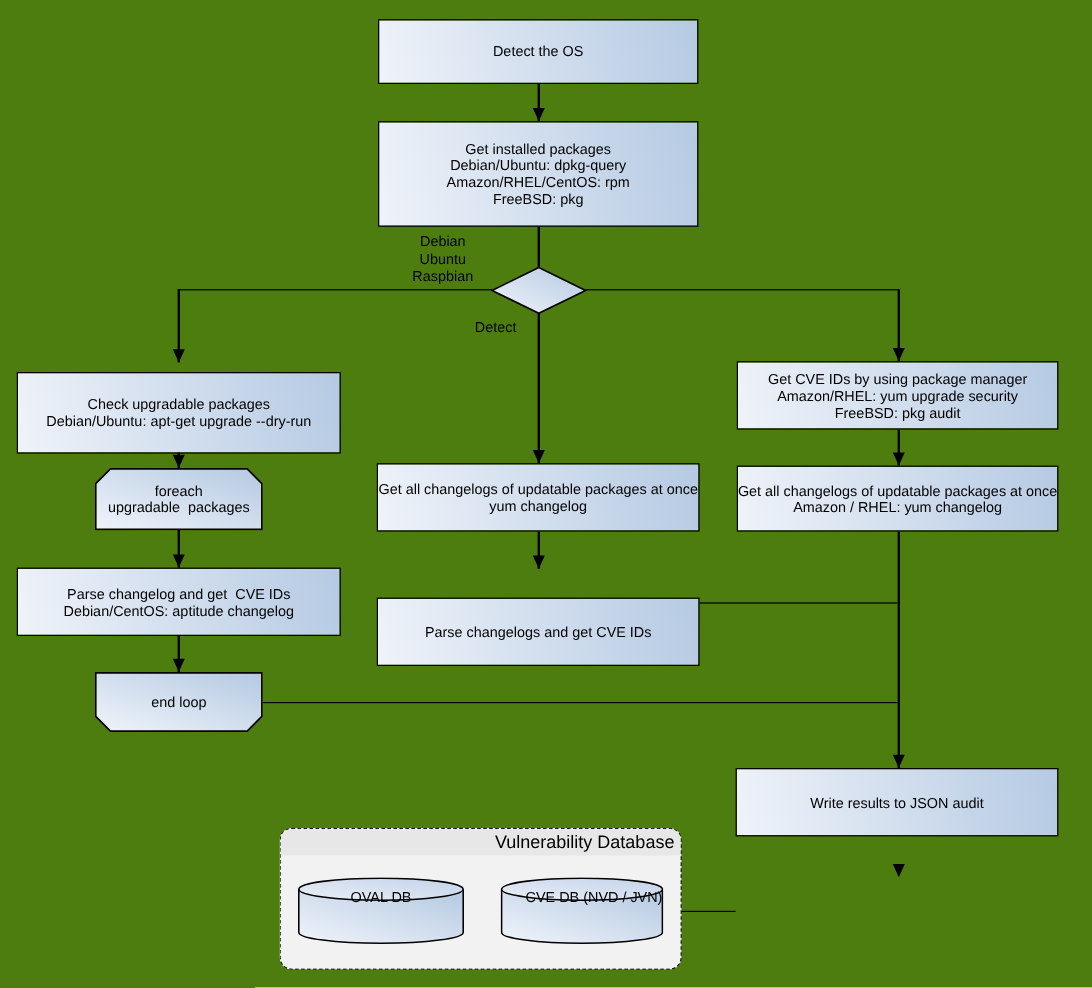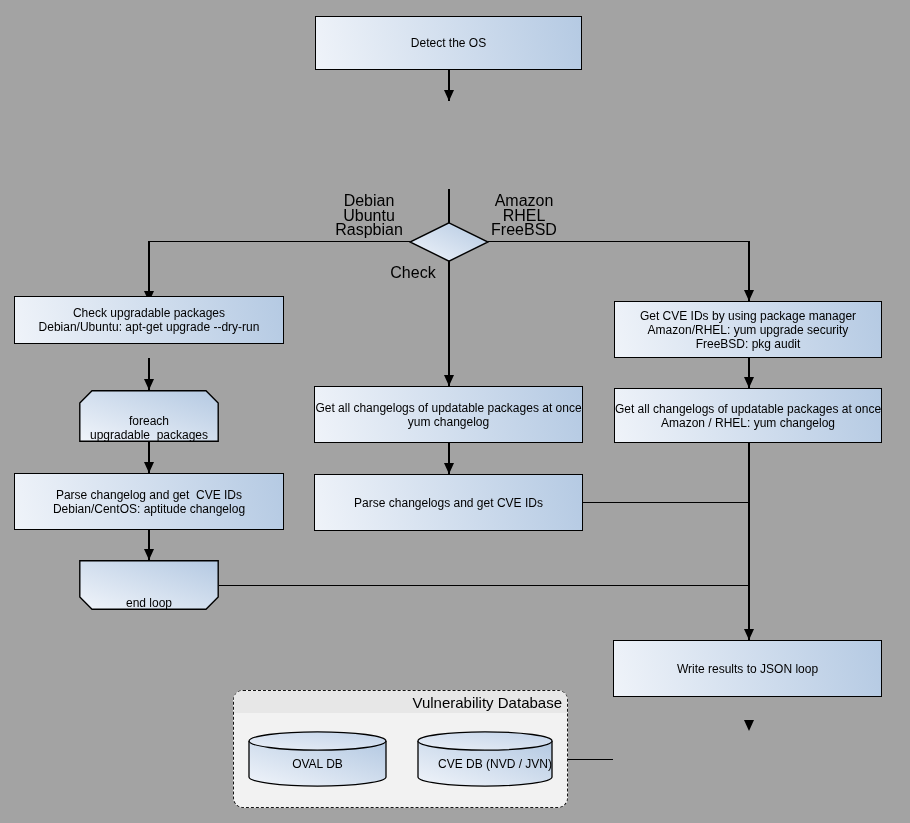--- a/index.html
+++ b/index.html
@@ -1,37 +1,37 @@
 <!DOCTYPE html>
 <html><head>
 <meta charset="utf-8">
 <style>
   html,body{margin:0;padding:0;background:#ffffff;}
   .canvas{
-    position:relative;width:910px;height:823px;background:#a3a3a3;
+    position:relative;width:910px;height:823px;background:#4d7c0f;
     font-family:"Liberation Sans","DejaVu Sans",sans-serif;color:#000;
     overflow:hidden;
   }
   .box{
     position:absolute;box-sizing:border-box;
     border:1.4px solid #000;
     background:linear-gradient(78deg,#eff3f9 0%,#b5cae3 100%);
     display:flex;align-items:center;justify-content:center;
   }
   .lbl{
     white-space:pre;text-align:center;font-size:12px;line-height:14px;
   }
   .shape{position:absolute;}
   .shape svg{position:absolute;left:0;top:0;display:block;}
   .shape .overlay{
     position:absolute;left:0;top:0;right:0;bottom:0;
-    display:flex;align-items:flex-end;justify-content:center;
+    display:flex;align-items:center;justify-content:center;
   }
   .free-label{
-    position:absolute;font-size:16px;line-height:14.5px;text-align:center;
+    position:absolute;font-size:12px;line-height:14.5px;text-align:center;
     white-space:pre;
   }
   .hline,.vline{position:absolute;background:#000;}
   .arrow-down{
     position:absolute;width:0;height:0;
     border-left:5px solid transparent;border-right:5px solid transparent;
     border-top:11px solid #000;
   }
   .vulndb{
     position:absolute;box-sizing:border-box;
@@ -40,21 +40,21 @@
   .vulndb-band{
     position:absolute;left:0;right:0;top:0;height:22px;
     background:#e7e7e7;border-radius:8px 8px 0 0;
     display:flex;align-items:center;justify-content:flex-end;
     padding-right:5px;box-sizing:border-box;
   }
   .vulndb-title{font-size:15px;}
   .cyl{position:absolute;}
   .cyl .overlay{
     position:absolute;left:0;top:0;right:0;bottom:0;
-    display:flex;align-items:center;justify-content:center;padding-top:10px;
+    display:flex;justify-content:center;padding-top:10px;
     box-sizing:border-box;
   }
 </style>
 </head>
 <body>
 
 <div class="canvas">
 
   <svg width="0" height="0" style="position:absolute">
     <defs>
@@ -95,53 +95,59 @@
   <div class="arrow-down" style="left:444px;top:463px;"></div>
   <div class="arrow-down" style="left:144px;top:549px;"></div>
   <div class="arrow-down" style="left:744px;top:377px;"></div>
   <div class="arrow-down" style="left:744px;top:629px;"></div>
   <div class="arrow-down" style="left:744px;top:720px;"></div>
 
   <div class="box" style="left:315px;top:16px;width:267px;height:54px;">
     <span class="lbl">Detect the OS</span>
   </div>
 
-
-  <div class="box" style="left:14px;top:296px;width:270px;height:48px;">
+  <div class="box" style="left:315px;top:101px;width:267px;height:88px;">
+    <span class="lbl">Get installed packages
+Debian/Ubuntu: dpkg-query
+Amazon/RHEL/CentOS: rpm
+FreeBSD: pkg</span>
+  </div>
+
+  <div class="box" style="left:14px;top:310px;width:270px;height:68px;">
     <span class="lbl">Check upgradable packages
 Debian/Ubuntu: apt-get upgrade --dry-run</span>
   </div>
 
   <div class="box" style="left:14px;top:473px;width:270px;height:57px;">
     <span class="lbl">Parse changelog and get  CVE IDs
 Debian/CentOS: aptitude changelog</span>
   </div>
 
   <div class="box" style="left:314px;top:386px;width:269px;height:57px;">
     <span class="lbl">Get all changelogs of updatable packages at once
 yum changelog</span>
   </div>
 
-  <div class="box" style="left:314px;top:474px;width:269px;height:57px;">
+  <div class="box" style="left:314px;top:498px;width:269px;height:57px;">
     <span class="lbl">Parse changelogs and get CVE IDs</span>
   </div>
 
   <div class="box" style="left:614px;top:301px;width:268px;height:57px;">
     <span class="lbl">Get CVE IDs by using package manager
 Amazon/RHEL: yum upgrade security
 FreeBSD: pkg audit</span>
   </div>
 
   <div class="box" style="left:614px;top:388px;width:268px;height:55px;">
     <span class="lbl">Get all changelogs of updatable packages at once
 Amazon / RHEL: yum changelog</span>
   </div>
 
   <div class="box" style="left:613px;top:640px;width:269px;height:57px;">
-    <span class="lbl">Write results to JSON loop</span>
+    <span class="lbl">Write results to JSON audit</span>
   </div>
 
 
   <div class="shape" style="left:409px;top:222px;width:80px;height:40px;">
     <svg width="80" height="40" viewBox="0 0 80 40">
       <polygon points="40,0.9 79,20 40,39.1 1,20" fill="url(#nodeGrad)" stroke="#000" stroke-width="1.4"></polygon>
     </svg>
   </div>
 
   <div class="shape" style="left:79px;top:390px;width:140px;height:52px;">
@@ -159,24 +165,21 @@
       <polygon points="0.8,0.8 139.2,0.8 139.2,37 127,49.2 13,49.2 0.8,37" fill="url(#nodeGrad)" stroke="#000" stroke-width="1.4"></polygon>
     </svg>
     <div class="overlay">
       <span class="lbl">end loop</span>
     </div>
   </div>
 
   <div class="free-label" style="left:330px;top:194px;width:78px;">Debian
 Ubuntu
 Raspbian</div>
-  <div class="free-label" style="left:484px;top:194px;width:80px;">Amazon
-RHEL
-FreeBSD</div>
-  <div class="free-label" style="left:384px;top:266px;width:58px;">Check</div>
+  <div class="free-label" style="left:384px;top:266px;width:58px;">Detect</div>
 
   <div class="vulndb" style="left:233px;top:690px;width:335px;height:118px;">
     <div class="vulndb-band">
       <span class="vulndb-title">Vulnerability Database</span>
     </div>
   </div>
 
   <div class="cyl" style="left:248px;top:731px;width:139px;height:56px;">
     <svg width="139" height="56" viewBox="0 0 139 56" style="position:absolute;left:0;top:0;">
       <path d="M1,10 V46 A68 9 0 0 0 138 46 V10" fill="url(#nodeGrad)" stroke="#000" stroke-width="1.3"></path>

